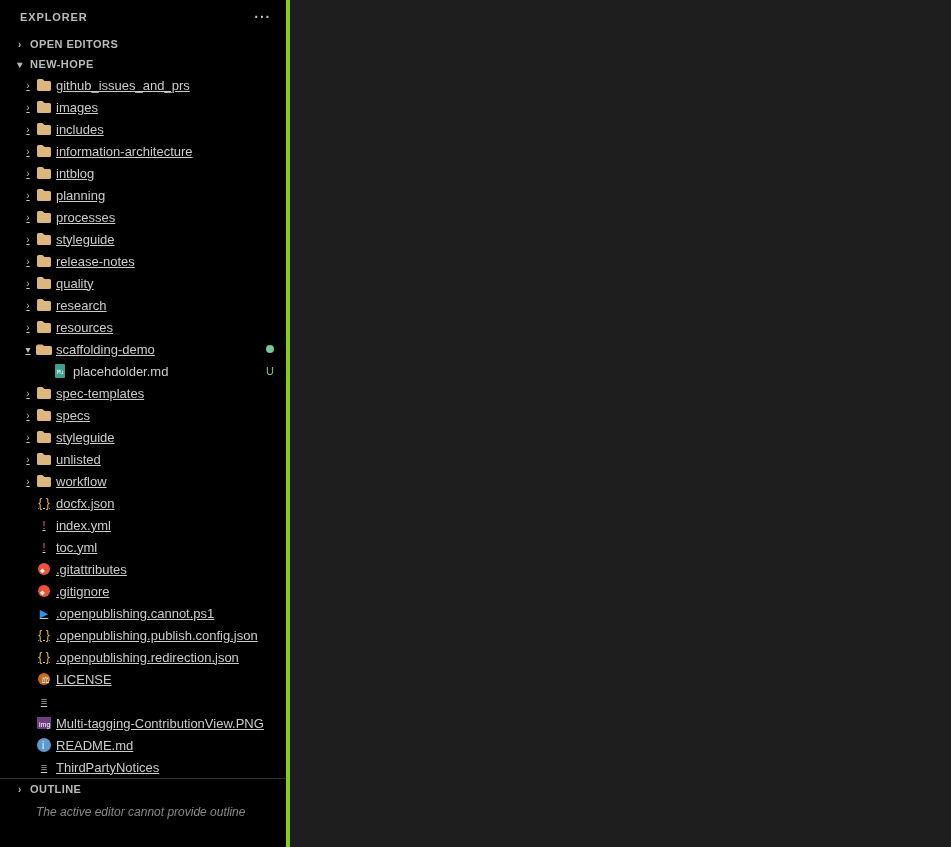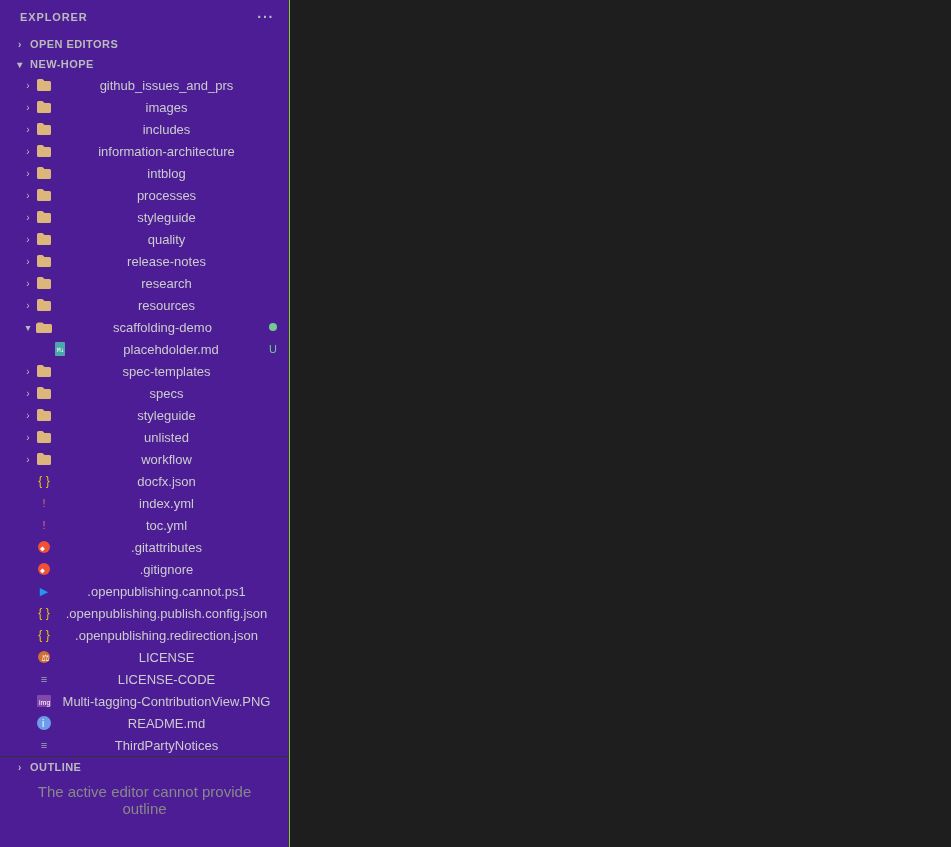--- a/index.html
+++ b/index.html
@@ -13,27 +13,26 @@
       font-family: 'Segoe UI', Tahoma, Geneva, Verdana, sans-serif;
       font-size: 13px;
       display: flex;
       height: 847px;
       width: 951px;
       overflow: hidden;
     }
     .sidebar {
       width: 290px;
       min-width: 290px;
-      background: #4c1d95;
+      background: #000000;
       display: flex;
       flex-direction: column;
       overflow-y: auto;
       overflow-x: hidden;
-      border-right: 1px solid #84cc16;
-      text-align: center;
+      border-right: 4px solid #84cc16;
     }
     .sidebar::-webkit-scrollbar {
       width: 6px;
     }
     .sidebar::-webkit-scrollbar-track {
       background: #252526;
     }
     .sidebar::-webkit-scrollbar-thumb {
       background: #555;
     }
@@ -109,21 +108,21 @@
       margin-left: auto;
     }
     .tree-item .dot {
       width: 8px;
       height: 8px;
       border-radius: 50%;
       background: #73c991;
       margin-left: auto;
       flex-shrink: 0;
     }
-    .indent-1 { padding-left: 20px; }
+    .indent-1 { padding-left: 20px; text-decoration: underline; }
     .indent-2 { padding-left: 37px; }
 
     .folder-icon {
       display: inline-flex;
       align-items: center;
       margin-right: 4px;
       flex-shrink: 0;
     }
     .folder-icon svg {
       width: 16px;
@@ -146,23 +145,24 @@
 
     .main-content {
       flex: 1;
       background: #1e1e1e;
     }
 
     .outline-section {
       border-top: 1px solid #333;
     }
     .outline-message {
-      padding: 6px 17px;
-      font-size: 15px;
+      padding: 6px 36px;
+      font-size: 12px;
       color: #888;
+      font-style: italic;
     }
 
     
     .tree-chevron {
       width: 16px;
       min-width: 16px;
       text-align: center;
       font-size: 10px;
       color: #bbb;
       display: inline-block;
@@ -235,20 +235,29 @@
   <div class="tree-item indent-1">
     <span class="tree-chevron closed"></span>
     <span class="folder-icon">
       <svg viewBox="0 0 16 16" fill="none">
           <path d="M1 3.5A1.5 1.5 0 0 1 2.5 2h3.586a1 1 0 0 1 .707.293L8.5 4H13.5A1.5 1.5 0 0 1 15 5.5v7A1.5 1.5 0 0 1 13.5 14h-11A1.5 1.5 0 0 1 1 12.5v-9z" fill="#dcb67a"></path>
         </svg>
     </span>
     <span class="label">intblog</span>
   </div>
 
+  <div class="tree-item indent-1">
+    <span class="tree-chevron closed"></span>
+    <span class="folder-icon">
+      <svg viewBox="0 0 16 16" fill="none">
+          <path d="M1 3.5A1.5 1.5 0 0 1 2.5 2h3.586a1 1 0 0 1 .707.293L8.5 4H13.5A1.5 1.5 0 0 1 15 5.5v7A1.5 1.5 0 0 1 13.5 14h-11A1.5 1.5 0 0 1 1 12.5v-9z" fill="#dcb67a"></path>
+        </svg>
+    </span>
+    <span class="label">planning</span>
+  </div>
 
   <div class="tree-item indent-1">
     <span class="tree-chevron closed"></span>
     <span class="folder-icon">
       <svg viewBox="0 0 16 16" fill="none">
           <path d="M1 3.5A1.5 1.5 0 0 1 2.5 2h3.586a1 1 0 0 1 .707.293L8.5 4H13.5A1.5 1.5 0 0 1 15 5.5v7A1.5 1.5 0 0 1 13.5 14h-11A1.5 1.5 0 0 1 1 12.5v-9z" fill="#dcb67a"></path>
         </svg>
     </span>
     <span class="label">processes</span>
   </div>
@@ -263,31 +272,31 @@
     <span class="label">styleguide</span>
   </div>
 
   <div class="tree-item indent-1">
     <span class="tree-chevron closed"></span>
     <span class="folder-icon">
       <svg viewBox="0 0 16 16" fill="none">
           <path d="M1 3.5A1.5 1.5 0 0 1 2.5 2h3.586a1 1 0 0 1 .707.293L8.5 4H13.5A1.5 1.5 0 0 1 15 5.5v7A1.5 1.5 0 0 1 13.5 14h-11A1.5 1.5 0 0 1 1 12.5v-9z" fill="#dcb67a"></path>
         </svg>
     </span>
+    <span class="label">release-notes</span>
+  </div>
+
+  <div class="tree-item indent-1">
+    <span class="tree-chevron closed"></span>
+    <span class="folder-icon">
+      <svg viewBox="0 0 16 16" fill="none">
+          <path d="M1 3.5A1.5 1.5 0 0 1 2.5 2h3.586a1 1 0 0 1 .707.293L8.5 4H13.5A1.5 1.5 0 0 1 15 5.5v7A1.5 1.5 0 0 1 13.5 14h-11A1.5 1.5 0 0 1 1 12.5v-9z" fill="#dcb67a"></path>
+        </svg>
+    </span>
     <span class="label">quality</span>
-  </div>
-
-  <div class="tree-item indent-1">
-    <span class="tree-chevron closed"></span>
-    <span class="folder-icon">
-      <svg viewBox="0 0 16 16" fill="none">
-          <path d="M1 3.5A1.5 1.5 0 0 1 2.5 2h3.586a1 1 0 0 1 .707.293L8.5 4H13.5A1.5 1.5 0 0 1 15 5.5v7A1.5 1.5 0 0 1 13.5 14h-11A1.5 1.5 0 0 1 1 12.5v-9z" fill="#dcb67a"></path>
-        </svg>
-    </span>
-    <span class="label">release-notes</span>
   </div>
 
   <div class="tree-item indent-1">
     <span class="tree-chevron closed"></span>
     <span class="folder-icon">
       <svg viewBox="0 0 16 16" fill="none">
           <path d="M1 3.5A1.5 1.5 0 0 1 2.5 2h3.586a1 1 0 0 1 .707.293L8.5 4H13.5A1.5 1.5 0 0 1 15 5.5v7A1.5 1.5 0 0 1 13.5 14h-11A1.5 1.5 0 0 1 1 12.5v-9z" fill="#dcb67a"></path>
         </svg>
     </span>
     <span class="label">research</span>
@@ -441,21 +450,20 @@
           <circle cx="8" cy="8" r="6" fill="#e67e22" opacity="0.85"></circle>
           <text x="5.5" y="12" font-size="9" fill="white" font-family="serif">⚖</text>
         </svg>
     </span>
     <span class="label">LICENSE</span>
   </div>
 
   <div class="tree-item indent-1">
     <span style="width:16px;display:inline-block;"></span>
     <span class="file-icon" style="color:#aaa;font-size:11px;">≡</span>
-    <span class="label">LICENSE-CODE</span>
   </div>
 
   <div class="tree-item indent-1">
     <span style="width:16px;display:inline-block;"></span>
     <span class="file-icon">
       <svg viewBox="0 0 16 16" width="16" height="16">
           <rect x="1" y="2" width="14" height="12" rx="1" fill="#9b59b6" opacity="0.7"></rect>
           <text x="3" y="12" font-size="7" fill="white" font-family="sans-serif">img</text>
         </svg>
     </span>

